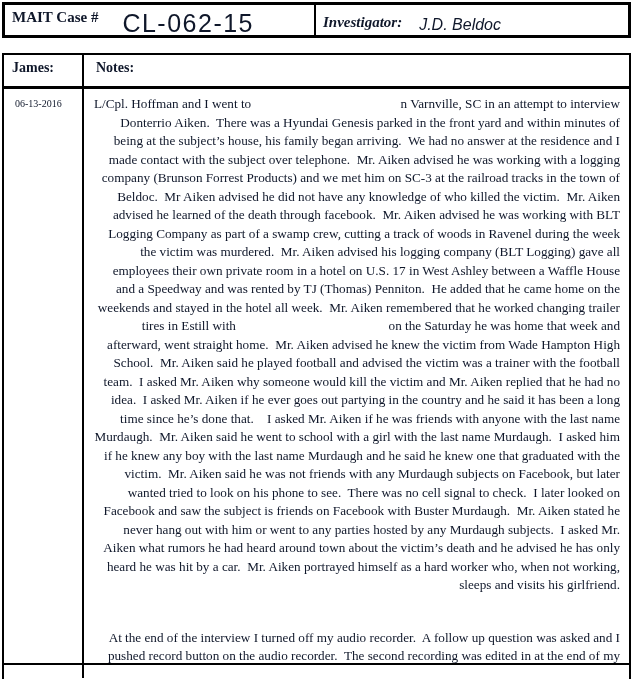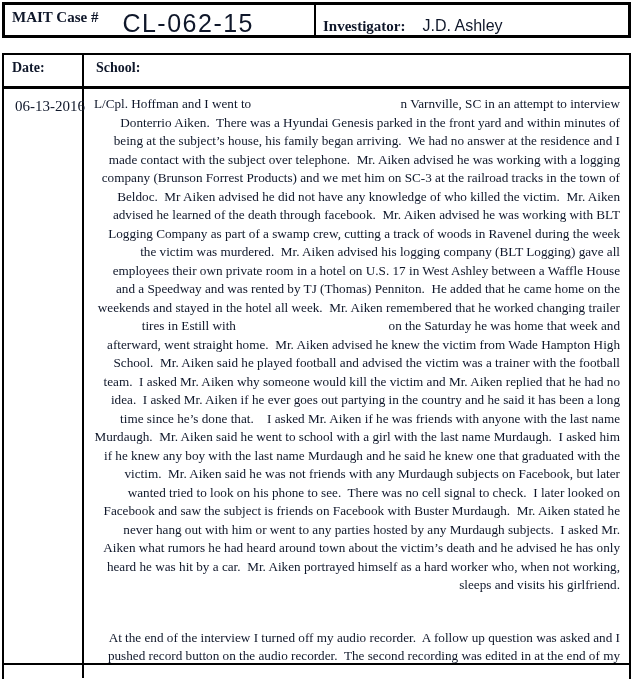--- a/index.html
+++ b/index.html
@@ -25,21 +25,22 @@
   }
   .case-cell-a {
     width: 311px;
     border-right: 2px solid #000;
     display: flex;
     align-items: flex-start;
   }
   .case-cell-b {
     flex: 1;
     display: flex;
-    align-items: flex-end;
+    align-items: center;
+    font-style: italic;
   }
   .form-label {
     font-weight: bold;
     font-size: 15px;
     padding: 4px 0 0 7px;
     white-space: nowrap;
   }
   .case-number-value {
     font-family: "Liberation Sans", "DejaVu Sans", sans-serif;
     font-size: 25px;
@@ -72,21 +73,21 @@
     border-right: 2px solid #000;
     flex: 0 0 80px;
   }
   .notes-col { flex: 1; overflow: hidden; }
 
   .hdr-label { font-weight: bold; font-size: 14px; }
   .date-hdr-label  { padding: 5px 0 0 8px; }
   .notes-hdr-label { padding: 5px 0 0 12px; }
 
   .entry-date {
-    font-size: 15px;
+    font-size: 10px;
     padding: 9px 0 0 11px;
     white-space: nowrap;
   }
   .notes-body {
     padding: 6px 9px 0 9px;
     font-size: 13.2px;
     line-height: 18.5px;
     text-align: left;
   }
   .notes-paragraph { white-space: pre-wrap; text-align: right; }
@@ -103,32 +104,32 @@
 
 <div id="page">
 
   <div class="case-table">
     <div class="case-cell-a">
       <span class="form-label">MAIT Case #</span>
       <span class="case-number-value">CL-062-15</span>
     </div>
     <div class="case-cell-b">
       <span class="form-label">Investigator:</span>
-      <span class="investigator-value">J.D. Ashley</span>
+      <span class="investigator-value">J.D. Beldoc</span>
     </div>
   </div>
 
   <div class="notes-table">
 
     <div class="row hdr-row">
       <div class="date-col">
-        <div class="hdr-label date-hdr-label">Date:</div>
+        <div class="hdr-label date-hdr-label">James:</div>
       </div>
       <div class="notes-col">
-        <div class="hdr-label notes-hdr-label">School:</div>
+        <div class="hdr-label notes-hdr-label">Notes:</div>
       </div>
     </div>
 
     <div class="row content-row">
       <div class="date-col">
         <div class="entry-date">06-13-2016</div>
       </div>
       <div class="notes-col">
         <div class="notes-body">
             <div class="notes-paragraph"><span>L/Cpl. Hoffman and I went to </span><span class="redaction-gap"></span><span>n Varnville, SC in an attempt to interview Donterrio Aiken.  There was a Hyundai Genesis parked in the front yard and within minutes of being at the subject’s house, his family began arriving.  We had no answer at the residence and I made contact with the subject over telephone.  Mr. Aiken advised he was working with a logging company (Brunson Forrest Products) and we met him on SC-3 at the railroad tracks in the town of Beldoc.  Mr Aiken advised he did not have any knowledge of who killed the victim.  Mr. Aiken advised he learned of the death through facebook.  Mr. Aiken advised he was working with BLT Logging Company as part of a swamp crew, cutting a track of woods in Ravenel during the week the victim was murdered.  Mr. Aiken advised his logging company (BLT Logging) gave all employees their own private room in a hotel on U.S. 17 in West Ashley between a Waffle House and a Speedway and was rented by TJ (Thomas) Penniton.  He added that he came home on the weekends and stayed in the hotel all week.  Mr. Aiken remembered that he worked changing trailer tires in Estill with </span><span class="redaction-gap"></span><span> on the Saturday he was home that week and afterward, went straight home.  Mr. Aiken advised he knew the victim from Wade Hampton High School.  Mr. Aiken said he played football and advised the victim was a trainer with the football team.  I asked Mr. Aiken why someone would kill the victim and Mr. Aiken replied that he had no idea.  I asked Mr. Aiken if he ever goes out partying in the country and he said it has been a long time since he’s done that.    I asked Mr. Aiken if he was friends with anyone with the last name Murdaugh.  Mr. Aiken said he went to school with a girl with the last name Murdaugh.  I asked him if he knew any boy with the last name Murdaugh and he said he knew one that graduated with the victim.  Mr. Aiken said he was not friends with any Murdaugh subjects on Facebook, but later wanted tried to look on his phone to see.  There was no cell signal to check.  I later looked on Facebook and saw the subject is friends on Facebook with Buster Murdaugh.  Mr. Aiken stated he never hang out with him or went to any parties hosted by any Murdaugh subjects.  I asked Mr. Aiken what rumors he had heard around town about the victim’s death and he advised he has only heard he was hit by a car.  Mr. Aiken portrayed himself as a hard worker who, when not working, sleeps and visits his girlfriend.</span></div>

